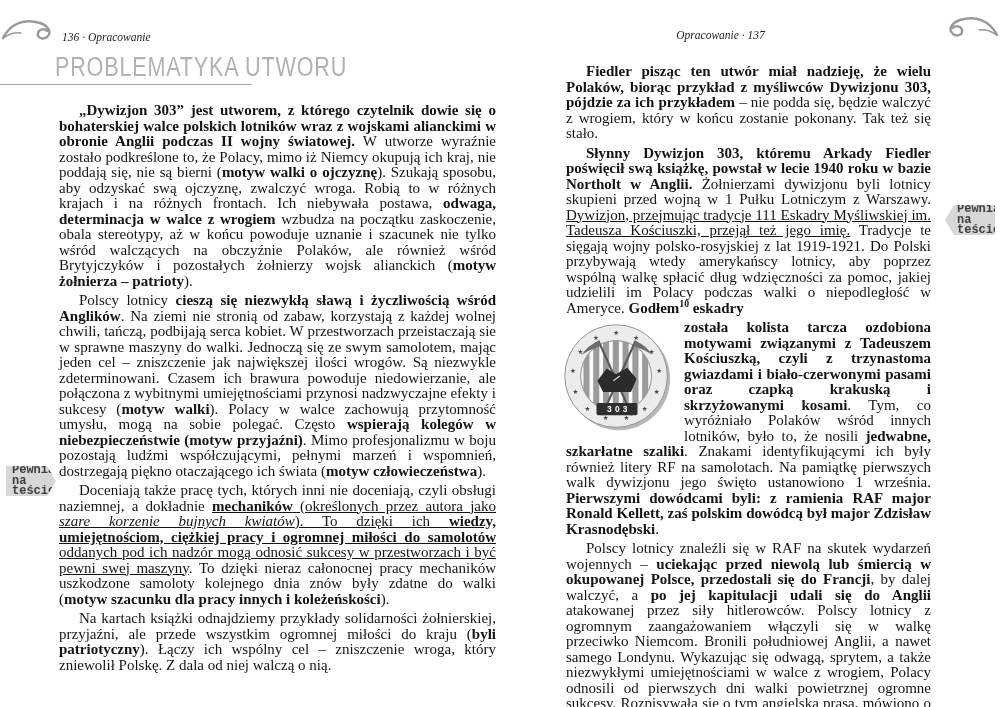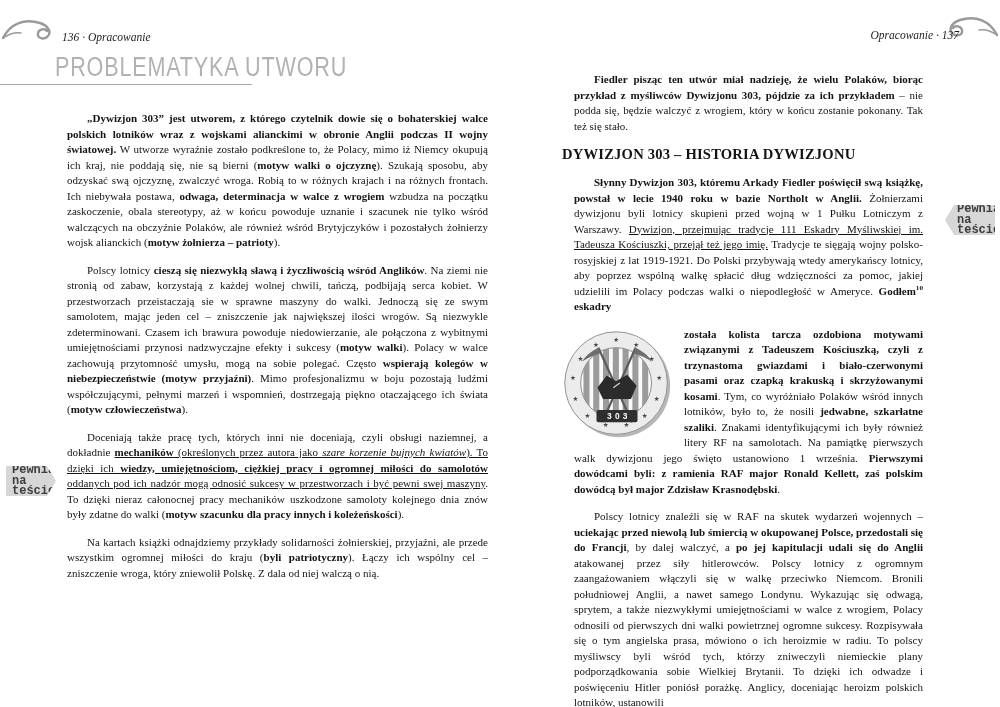--- a/index.html
+++ b/index.html
@@ -12,35 +12,35 @@
     width:1000px;height:707px;position:relative;background:#ffffff;
     font-family:"Liberation Serif", serif;color:var(--ink);overflow:hidden;
   }
   .flourish{position:absolute;}
   .flourish.left{left:2px;top:14px;}
   .flourish.right{right:2px;top:11px;transform:scaleX(-1);}
   .running-head{
     position:absolute;font-style:italic;font-size:11.5px;color:#1d1d1d;
   }
   .running-head.left{left:56px;top:31px;margin-left:6px;}
-  .running-head.right{left:586px;top:29px;width:373px;text-align:right;}
+  .running-head.right{left:534px;top:29px;width:373px;text-align:center;}
   .section-title{
     position:absolute;left:55px;top:52px;margin:0;
     font-family:"Liberation Sans", sans-serif;font-weight:400;
     font-size:27px;color:var(--title-gray);letter-spacing:1px;
     transform:scaleX(0.8);transform-origin:left center;white-space:nowrap;
   }
   .title-rule{
     position:absolute;left:0;top:84px;width:252px;height:1px;
     background:var(--rule-gray);
   }
   .col{position:absolute;text-align:justify;}
   .col-left{left:55px;top:99px;width:445px;}
   .col-right{left:562px;top:60px;width:373px;}
-  .bp{margin:12px;font-size:11px;line-height:15.5px;text-indent:20px;}
+  .bp{margin:4px;font-size:15px;line-height:15.5px;text-indent:20px;}
   .bp.no-indent{text-indent:0;}
   .b{font-weight:bold;}
   .i{font-style:italic;}
   .u{text-decoration:underline;}
   .sup{vertical-align:super;font-size:0.65em;line-height:0;}
   .subheading{
     margin:10px 0 2px 0;font-size:14.6px;line-height:17px;
     font-weight:bold;text-indent:0;letter-spacing:0.2px;text-align:left;
   }
   .history-cont{margin:0;}
@@ -92,21 +92,20 @@
   <p class="bp"><span>Na kartach książki odnajdziemy przykłady solidarności żołnierskiej, przyjaźni, ale przede wszystkim ogromnej miłości do kraju (</span><span class="b">byli patriotyczny</span><span>). Łączy ich wspólny cel – zniszczenie wroga, który zniewolił Polskę. Z dala od niej walczą o nią.</span></p>
 </div>
 
 <div class="margin-badge badge-left">
   <span>Pewniak</span>
   <span>na teście</span>
 </div>
 
 <div class="col col-right">
   <p class="bp"><span class="b">Fiedler pisząc ten utwór miał nadzieję, że wielu Polaków, biorąc przykład z myśliwców Dywizjonu 303, pójdzie za ich przykładem</span><span> – nie podda się, będzie walczyć z wrogiem, który w końcu zostanie pokonany. Tak też się stało.</span></p>
-  <h2 class="subheading">DYWIZJON 303 – HISTORIA DYWIZJONU</h2>
   <p class="bp"><span class="b">Słynny Dywizjon 303, któremu Arkady Fiedler poświęcił swą książkę, powstał w lecie 1940 roku w bazie Northolt w Anglii.</span><span> Żołnierzami dywizjonu byli lotnicy skupieni przed wojną w 1 Pułku Lotniczym z Warszawy. </span><span class="u">Dywizjon, przejmując tradycje 111 Eskadry Myśliwskiej im. Tadeusza Kościuszki, przejął też jego imię.</span><span> Tradycje te sięgają wojny polsko-rosyjskiej z lat 1919-1921. Do Polski przybywają wtedy amerykańscy lotnicy, aby poprzez wspólną walkę spłacić dług wdzięczności za pomoc, jakiej udzielili im Polacy podczas walki o niepodległość w Ameryce. </span><span class="b">Godłem</span><span class="b sup">10</span><span class="b"> eskadry</span></p>
   <div class="history-cont">
     <svg class="emblem" width="110" height="110" viewBox="0 0 118 118">
       <circle cx="61" cy="61" r="55" fill="#b7b7b7"></circle>
       <circle cx="58" cy="58" r="55" fill="#ececec" stroke="#8c8c8c" stroke-width="1"></circle>
       <clipPath id="innerClip">
           <circle cx="58" cy="58" r="38"></circle>
         </clipPath>
       <g clip-path="url(#innerClip)">
         <rect x="20" y="20" width="76" height="76" fill="#fafafa"></rect>

